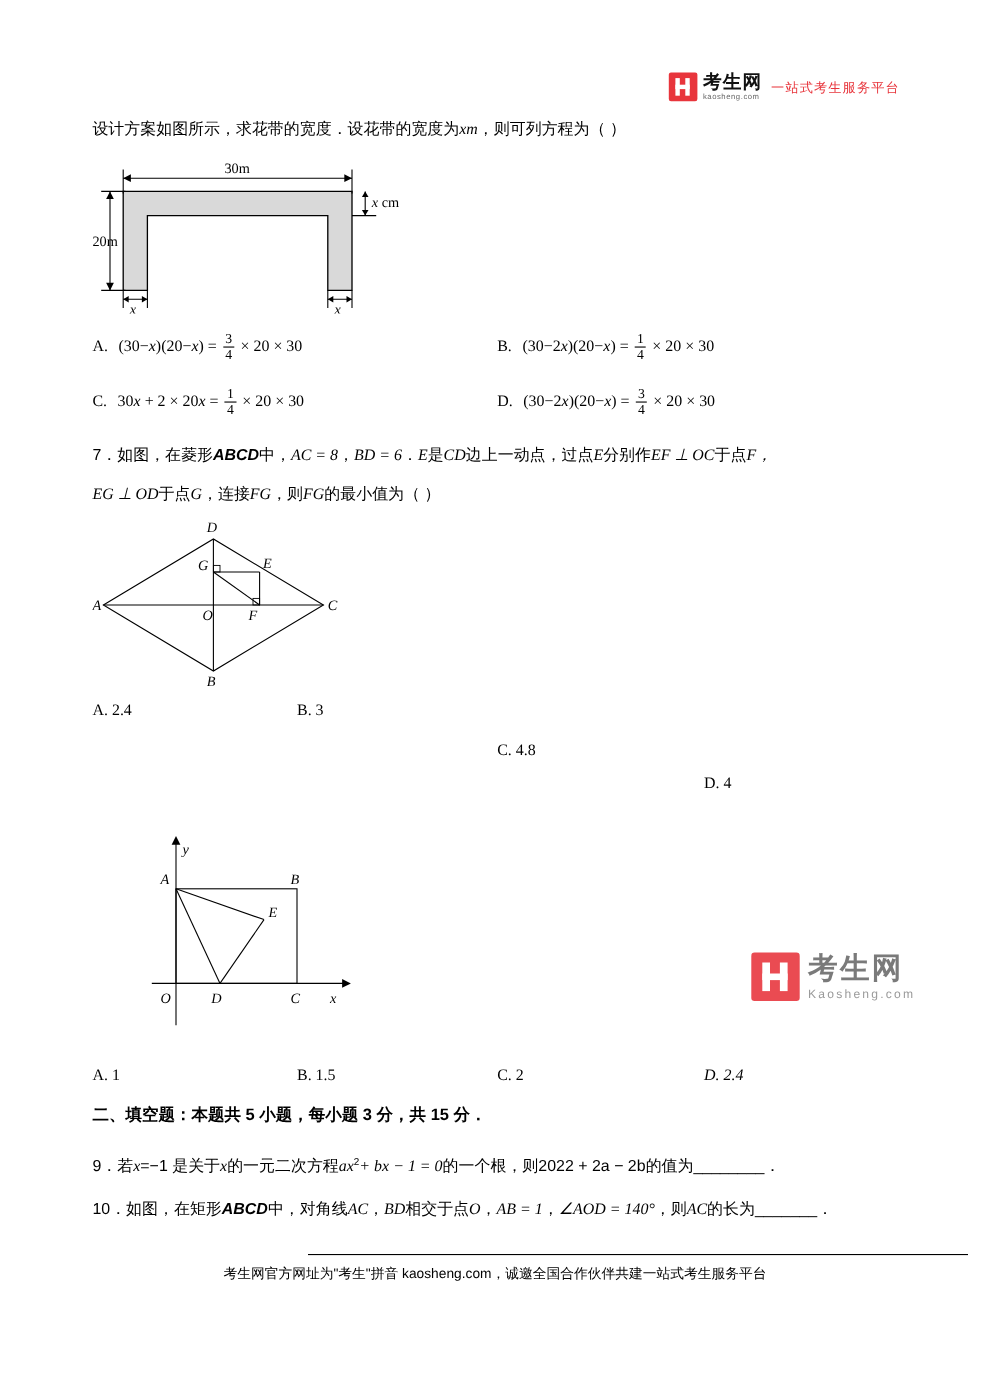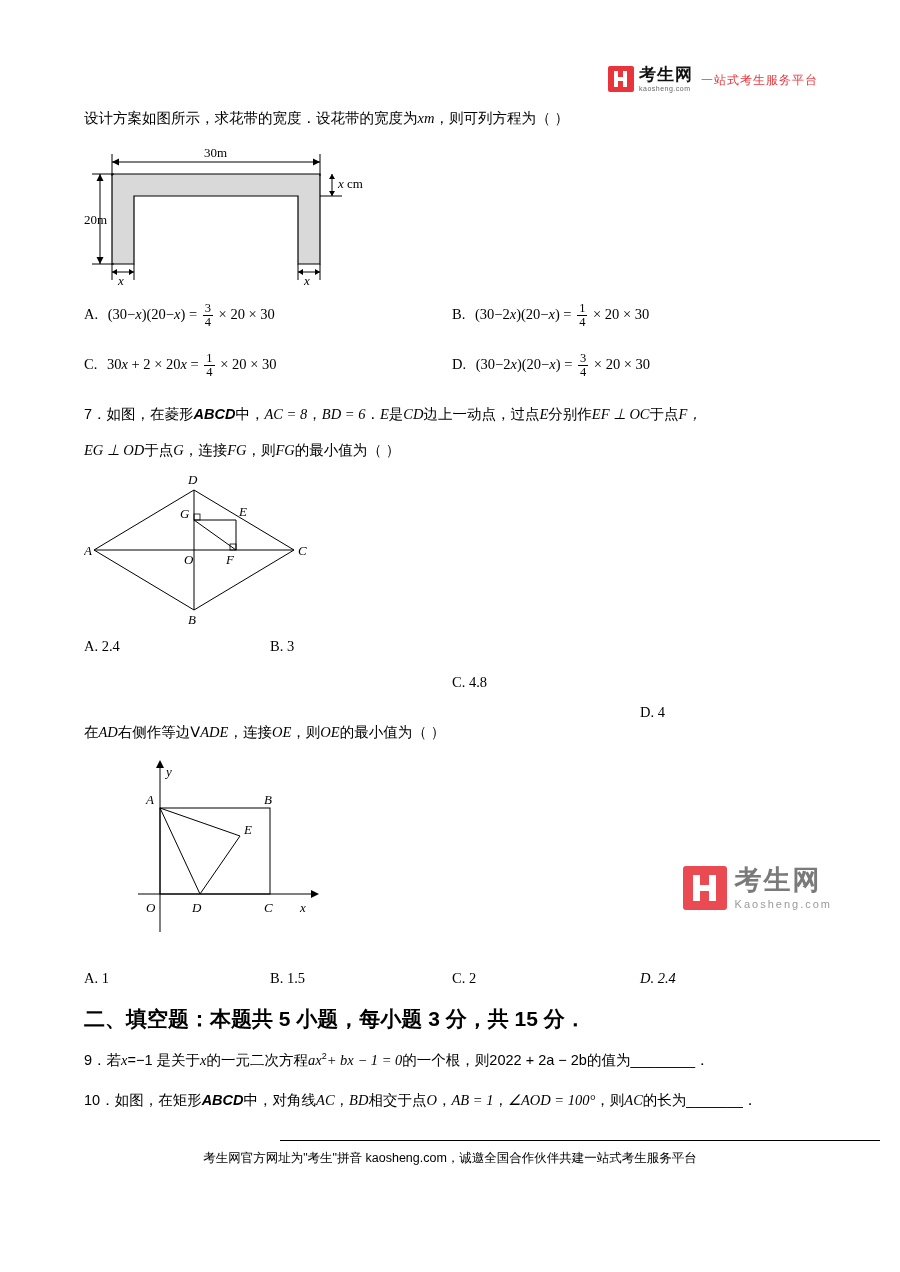--- a/index.html
+++ b/index.html
@@ -161,23 +161,20 @@
   <div class="opt" style="left:270px;top:638px;">
     <span>B.</span> <span>3</span>
   </div>
   <div class="opt" style="left:452px;top:638px;margin-top:36px;">
     <span>C.</span> <span>4.8</span>
   </div>
   <div class="opt" style="left:640px;top:672px;margin-top:32px;">
     <span>D.</span> <span>4</span>
   </div>
 
-  <div class="txt cn" style="left:84px;top:722px;width:800px;">
-    <span>在</span><i class="v">AD</i><span>右侧作等边Ⅴ</span><i class="v">ADE</i><span>，连接</span><i class="v">OE</i><span>，则</span><i class="v">OE</i><span>的最小值为（   ）</span>
-  </div>
 
   <div style="position:absolute;left:130px;top:752px;">
     <svg width="260" height="190" viewBox="0 0 260 190">
 
       <line x1="30" y1="180" x2="30" y2="12" stroke="#000" stroke-width="1"></line>
       <path d="M30 8 l-4 8 h8 z" fill="#000"></path>
       <line x1="8" y1="142" x2="185" y2="142" stroke="#000" stroke-width="1"></line>
       <path d="M189 142 l-8 -4 v8 z" fill="#000"></path>
 
       <rect x="30" y="56" width="110" height="86" fill="none" stroke="#000" stroke-width="1"></rect>
@@ -203,28 +200,28 @@
   <div class="opt" style="left:270px;top:970px;">
     <span>B.</span> <span>1.5</span>
   </div>
   <div class="opt" style="left:452px;top:970px;">
     <span>C.</span> <span>2</span>
   </div>
   <div class="opt" style="left:640px;top:970px;font-style:italic;">
     <span>D.</span> <span>2.4</span>
   </div>
 
-  <div class="txt cn" style="left:84px;top:1003px;font-weight:bold;font-size:21px;">二、填空题：本题共 5 小题，每小题 3 分，共 15 分．</div>
+  <div class="txt cn" style="left:84px;top:1003px;font-weight:bold;font-size:15px;">二、填空题：本题共 5 小题，每小题 3 分，共 15 分．</div>
 
   <div class="txt cn" style="left:84px;top:1050px;width:800px;">
     <span>9．</span><span>若</span><i class="v">x</i><span>=−1 是关于</span><i class="v">x</i><span>的一元二次方程</span><i class="v">ax</i><sup>2</sup><i class="v">+ bx − 1 = 0</i><span>的一个根，则</span><span>2022 + 2a − 2b</span><span>的值为________．</span>
   </div>
 
   <div class="txt cn" style="left:84px;top:1090px;width:800px;">
-    <span>10．</span><span>如图，在矩形</span><b class="v">ABCD</b><span>中，对角线</span><i class="v">AC</i><span>，</span><i class="v">BD</i><span>相交于点</span><i class="v">O</i><span>，</span><i class="v">AB = 1</i><span>，</span><i class="v">∠AOD = 100°</i><span>，则</span><i class="v">AC</i><span>的长为_______．</span>
+    <span>10．</span><span>如图，在矩形</span><b class="v">ABCD</b><span>中，对角线</span><i class="v">AC</i><span>，</span><i class="v">BD</i><span>相交于点</span><i class="v">O</i><span>，</span><i class="v">AB = 1</i><span>，</span><i class="v">∠AOD = 140°</i><span>，则</span><i class="v">AC</i><span>的长为_______．</span>
   </div>
 
   <div class="hr"></div>
   <div class="footer">考生网官方网址为"考生"拼音 kaosheng.com，诚邀全国合作伙伴共建一站式考生服务平台</div>
 
   <div class="wm">
     <div class="wm-mark">
         <div class="wm-bar"></div>
       </div>
     <div class="wm-txt">

